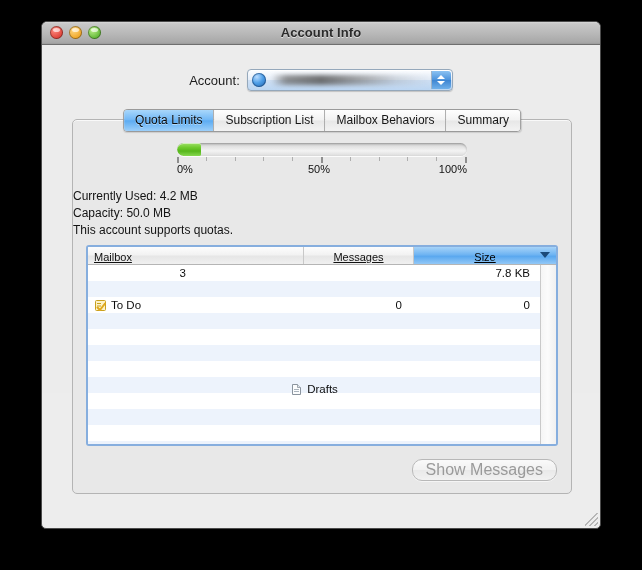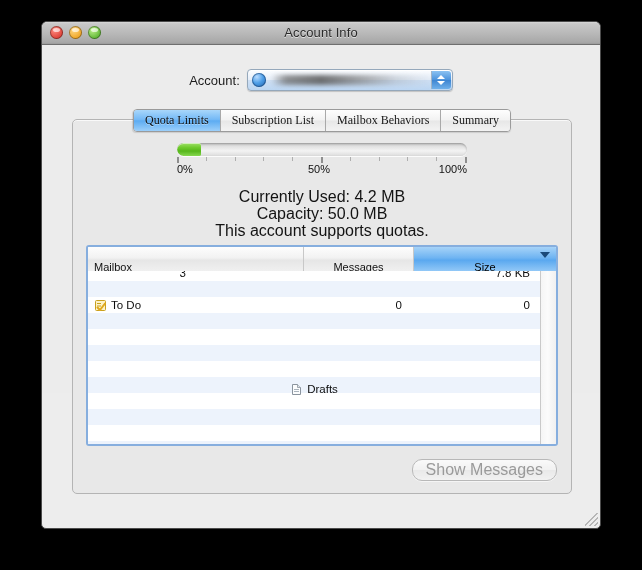--- a/index.html
+++ b/index.html
@@ -38,20 +38,21 @@
     border-radius: 5px 5px 0 0;
   }
   #title {
     position: absolute;
     left: 0; right: 0; top: 3px;
     text-align: center;
     font-size: 13px;
     color: #2b2b2b;
     text-shadow: 0 1px 0 rgba(255,255,255,0.6);
     letter-spacing: .1px;
+    font-weight: bold;
   }
   .lights {
     position: absolute;
     left: 8px; top: 4px;
     display: flex;
     gap: 6px;
   }
   .light {
     width: 13px; height: 13px;
     border-radius: 50%;
@@ -161,21 +162,20 @@
     left: 50%;
     transform: translateX(-50%);
     top: 0;
     height: 21px;
     display: flex;
     z-index: 3;
     border: 1px solid #9a9a9a;
     border-radius: 4px;
     overflow: hidden;
     box-shadow: 0 1px 1px rgba(0,0,0,0.12);
-    font-family: Liberation Serif, serif;
   }
   .tab {
     font-size: 12px;
     color: #161616;
     padding: 0 11px;
     height: 21px;
     line-height: 20px;
     background: linear-gradient(to bottom, #fefefe 0%, #f2f2f2 48%, #e7e7e7 52%, #f3f3f3 100%);
     border-right: 1px solid #a8a8a8;
     white-space: nowrap;
@@ -238,22 +238,21 @@
     font-size: 11px;
     color: #111;
   }
   .glabel { position: absolute; top: 0; white-space: nowrap; }
 
   
   #stats {
     position: absolute;
     left: 0; right: 0;
     top: 68px;
-    text-align: center;
-    font-size: 16px;
+    font-size: 12px;
     color: #131313;
     line-height: 17px;
   }
   .stat-line { white-space: nowrap; }
   .stat-key { font-weight: normal; }
 
   
   #table-frame {
     position: absolute;
     left: 13px;
@@ -274,24 +273,25 @@
     flex: 0 0 auto;
     border-bottom: 1px solid #b5b5b5;
     font-size: 11px;
     color: #111;
   }
   .th {
     line-height: 16px;
     background: linear-gradient(to bottom, #fdfdfd 0%, #f2f2f2 45%, #e6e6e6 55%, #f0f0f0 100%);
     border-right: 1px solid #c8c8c8;
     box-sizing: border-box;
-    padding: 12px 6px;
+    padding: 2px 6px;
     position: relative;
     overflow: hidden;
     white-space: nowrap;
+    text-decoration: underline;
   }
   .th.sorted {
     background: linear-gradient(to bottom, #a6d3f8 0%, #6fb4f2 45%, #5aa8ef 55%, #92c8f7 100%);
     color: #000;
   }
   .th.mailbox  { flex: 0 0 216px; text-align: left; }
   .th.messages { flex: 0 0 110px; text-align: center; }
   .th.size     { flex: 1 1 auto;  text-align: center; border-right: none; }
   .sort-caret {
     position: absolute;

